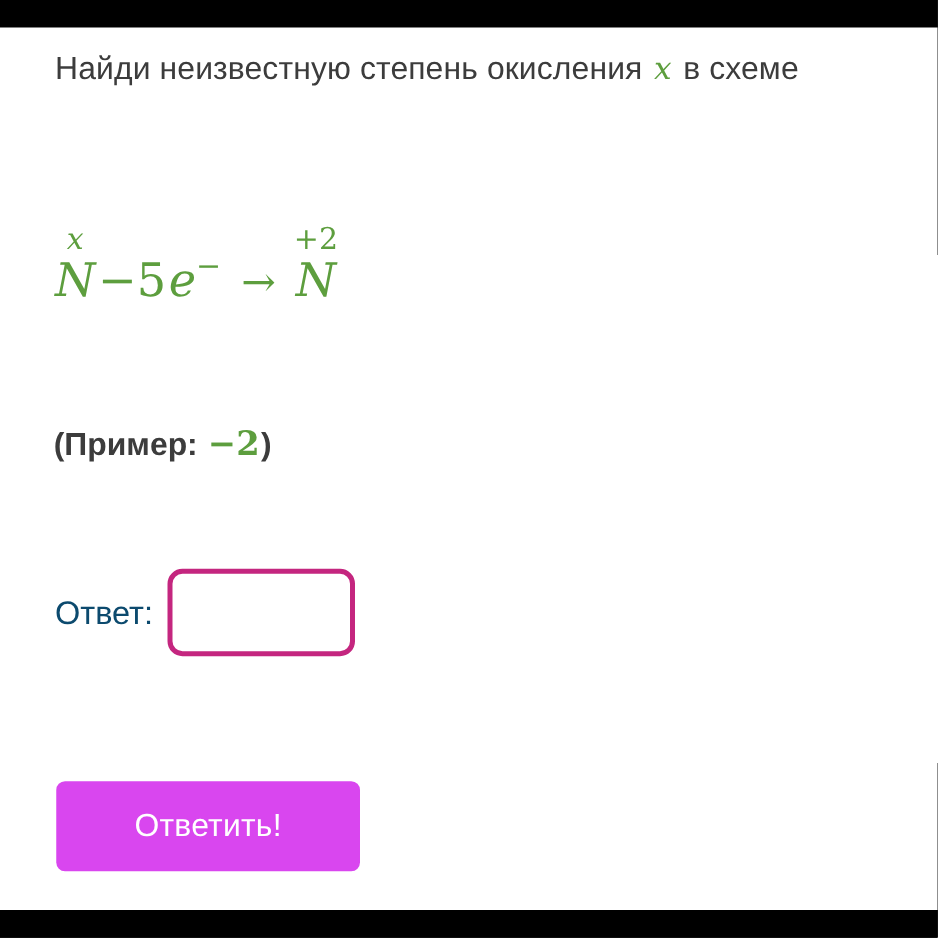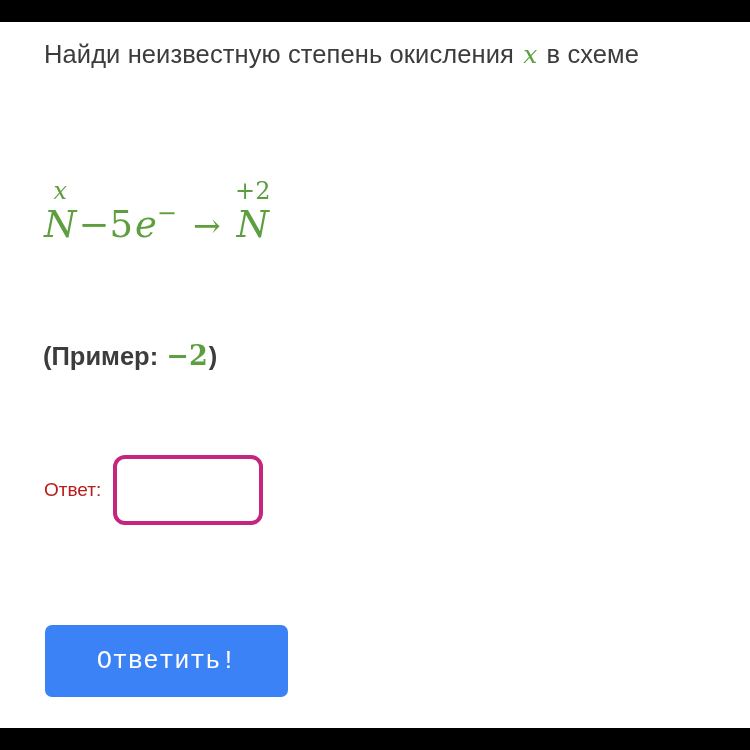--- a/index.html
+++ b/index.html
@@ -153,22 +153,22 @@
 
   
   #answer-row {
     position: absolute;
     left: 33px;
     top: 433px;
     display: flex;
     align-items: center;
   }
   #answer-label {
-    font-size: 19px;
-    color: #b91c1c;
+    font-size: 26px;
+    color: #0c4a6e;
     margin-right: 12px;
   }
   #answer-input {
     width: 150px;
     height: 70px;
     box-sizing: border-box;
     border: 4px solid #c4267f;
     border-radius: 12px;
     background: #ffffff;
     outline: none;
@@ -178,26 +178,26 @@
     font-family: "Liberation Sans", sans-serif;
   }
 
   
   #submit-button {
     position: absolute;
     left: 34px;
     top: 603px;
     width: 243px;
     height: 72px;
-    background: #3b82f6;
+    background: #d946ef;
     border: none;
     border-radius: 7px;
     color: #ffffff;
     font-size: 25.5px;
-    font-family: Liberation Mono, monospace;
+    font-family: Liberation Sans, sans-serif;
     cursor: pointer;
     letter-spacing: 0.2px;
   }
 </style>
 </head>
 <body>
 
 <div id="screen">
 
   <div id="top-bar"></div>

